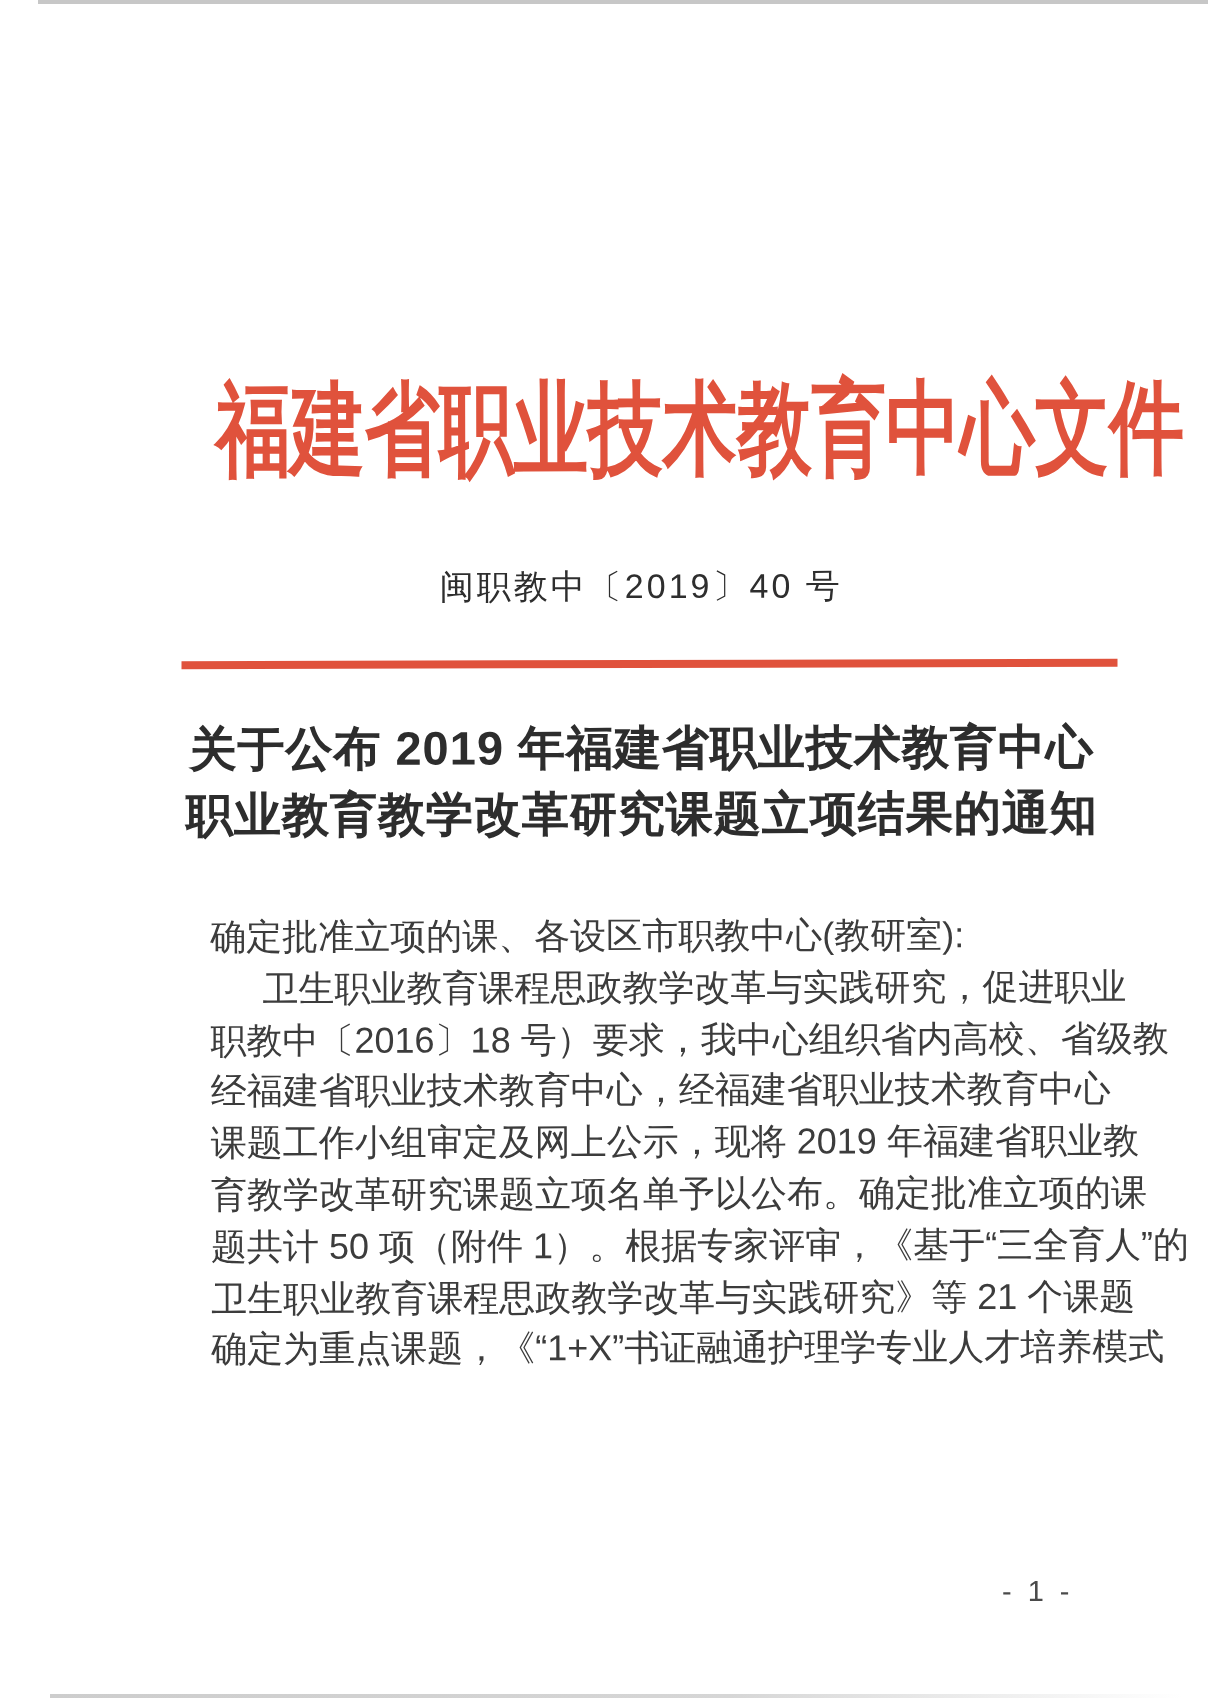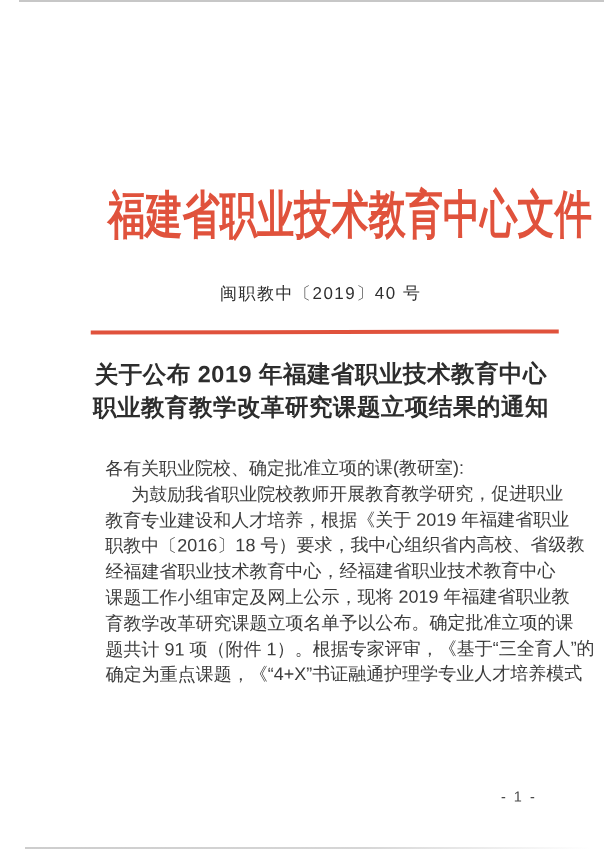--- a/index.html
+++ b/index.html
@@ -118,29 +118,29 @@
     <div class="doc-number">闽职教中〔2019〕40 号</div>
 
     <div class="red-rule" style="background-color: rgb(224, 82, 60);"></div>
 
     <div class="doc-title">
       <div class="doc-title-line">关于公布 2019 年福建省职业技术教育中心</div>
       <div class="doc-title-line">职业教育教学改革研究课题立项结果的通知</div>
     </div>
 
     <div class="body-block">
-      <div class="body-line">各有关职业院校、确定批准立项的课(教研室):</div>
+      <div class="body-line">确定批准立项的课、各设区市职教中心(教研室):</div>
       <div class="body-paragraph">
-          <div class="body-line">为鼓励我省职业院校教师开展教育教学研究，促进职业</div>
-          <div class="body-line">教育专业建设和人才培养，根据《关于 2019 年福建省职业</div>
+          <div class="body-line">卫生职业教育课程思政教学改革与实践研究，促进职业</div>
           <div class="body-line">职教中〔2016〕18 号）要求，我中心组织省内高校、省级教</div>
           <div class="body-line">经福建省职业技术教育中心，经福建省职业技术教育中心</div>
           <div class="body-line">课题工作小组审定及网上公示，现将 2019 年福建省职业教</div>
           <div class="body-line">育教学改革研究课题立项名单予以公布。确定批准立项的课</div>
-          <div class="body-line">题共计 91 项（附件 1）。根据专家评审，《基于“三全育人”的</div>
-          <div class="body-line">确定为重点课题，《“4+X”书证融通护理学专业人才培养模式</div>
+          <div class="body-line">题共计 50 项（附件 1）。根据专家评审，《基于“三全育人”的</div>
+          <div class="body-line">卫生职业教育课程思政教学改革与实践研究》等 21 个课题</div>
+          <div class="body-line">确定为重点课题，《“1+X”书证融通护理学专业人才培养模式</div>
         </div>
     </div>
 
     <div class="page-number">- 1 -</div>
 
   </div>
 </div>
 
 </body></html>

